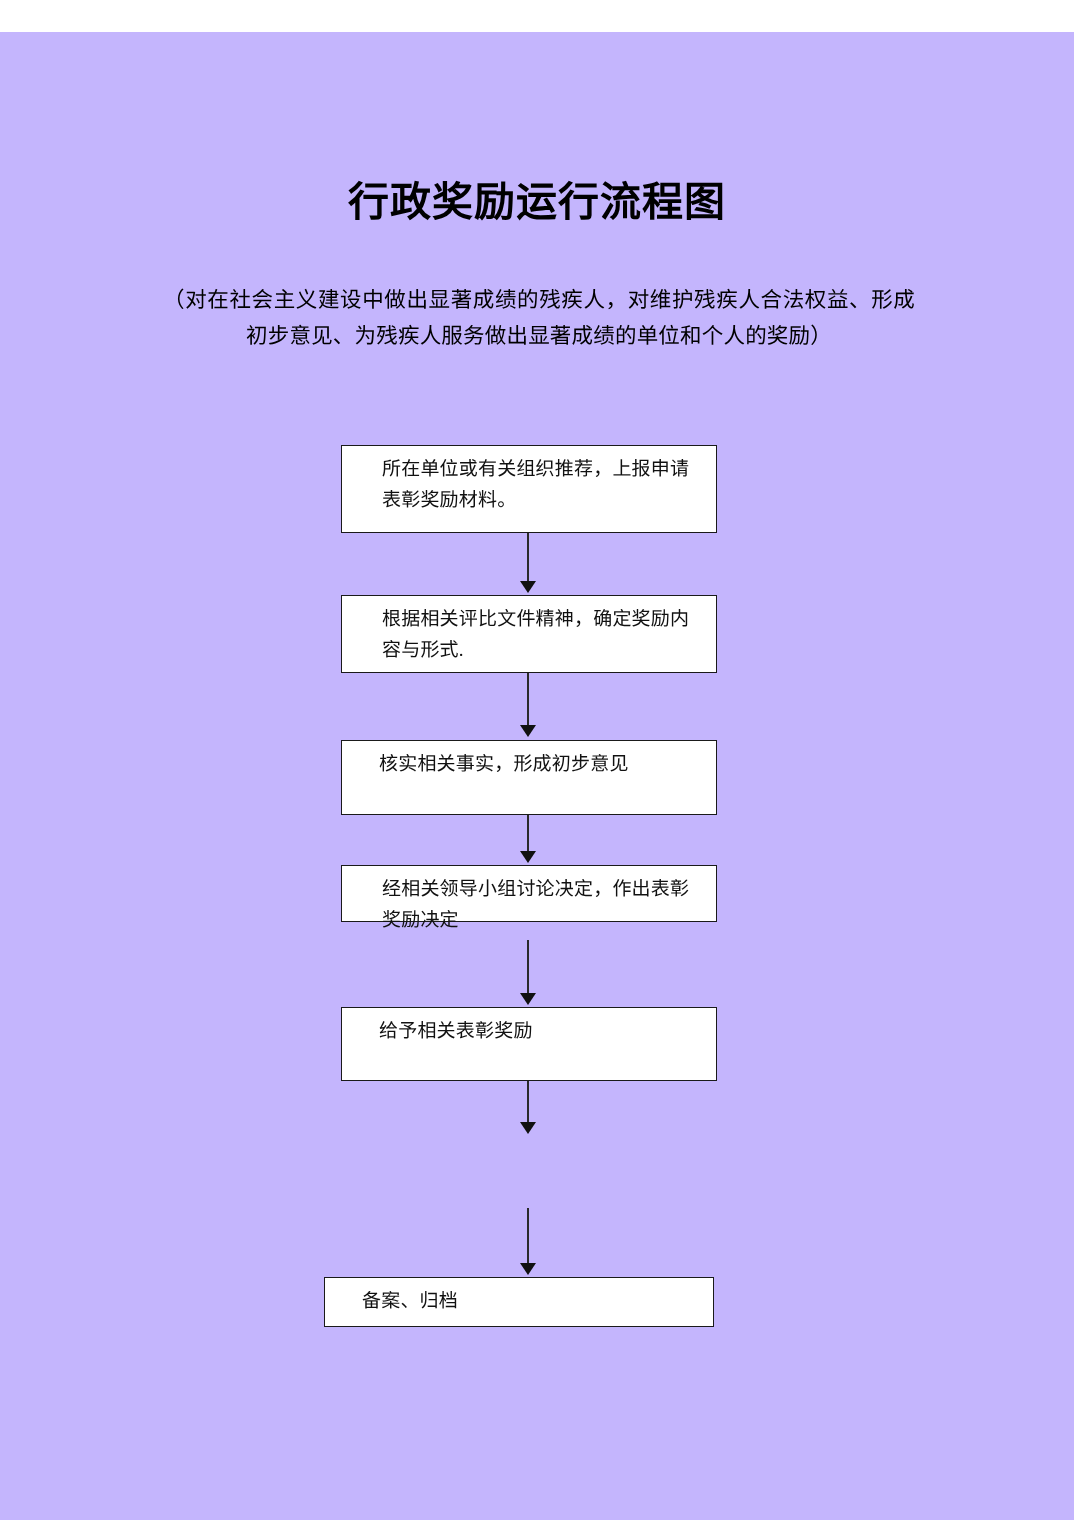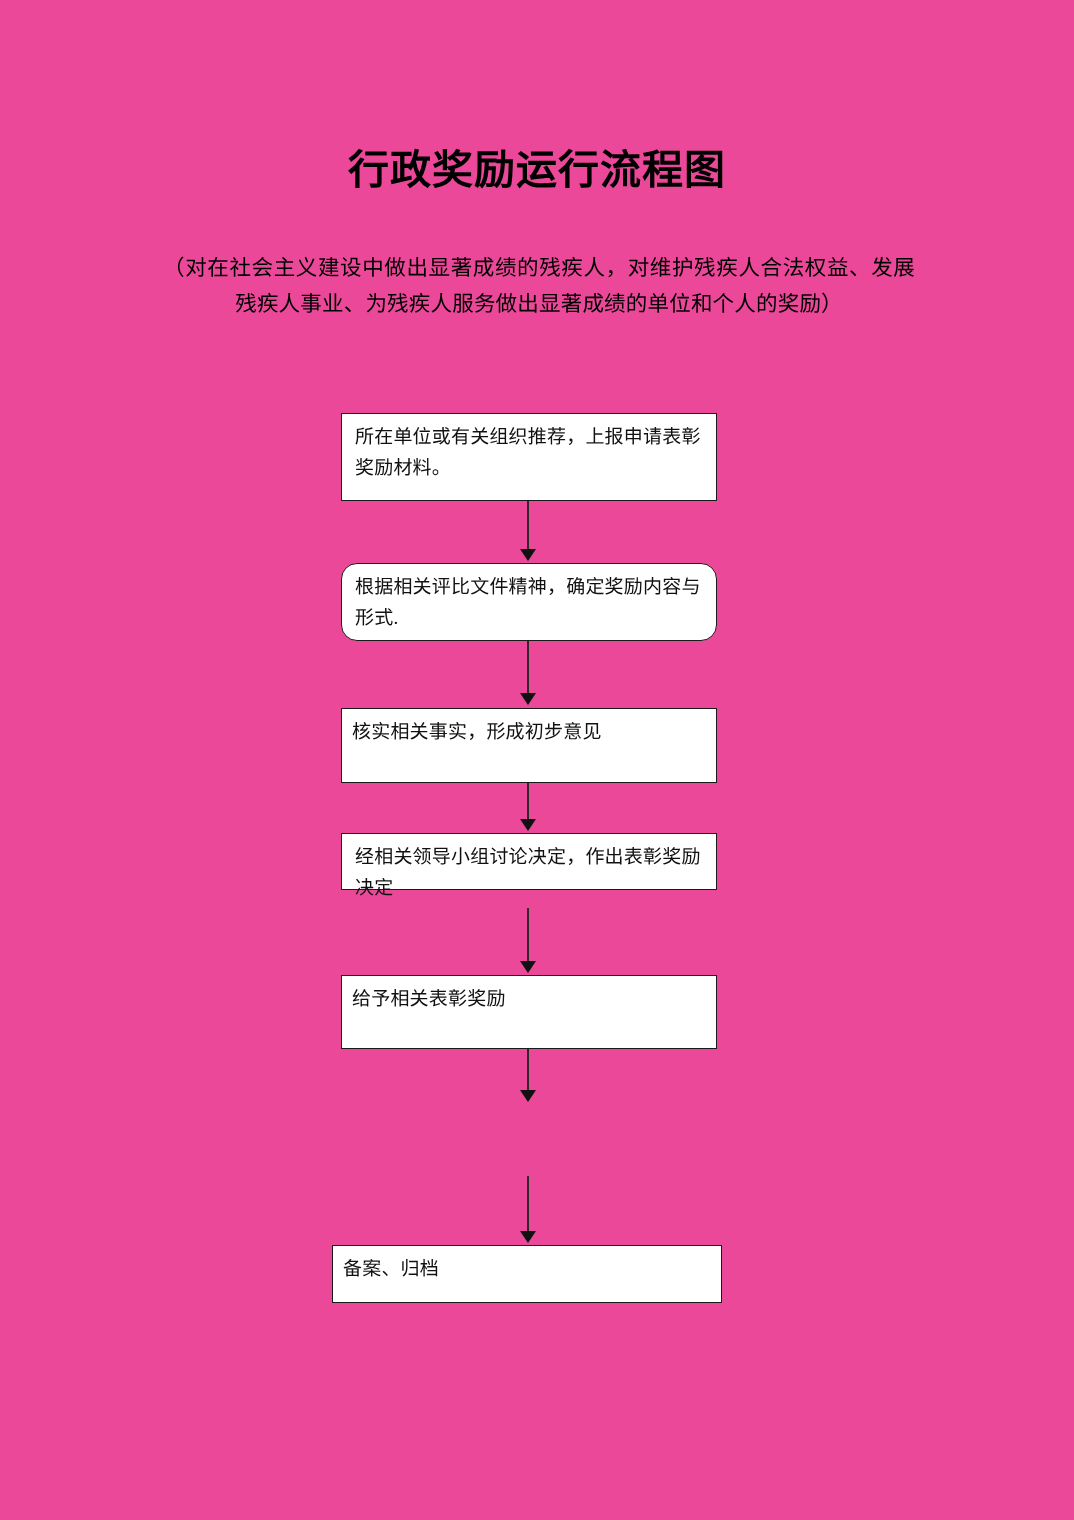--- a/index.html
+++ b/index.html
@@ -13,21 +13,22 @@
     height: 1520px;
     position: relative;
     font-family: "Liberation Serif", "DejaVu Serif", serif;
     color: #000000;
     overflow: hidden;
   }
 
   .page {
     position: absolute;
     inset: 0;
-    background: #ec4899;
+    background: #c4b5fd;
+    margin-top: 32px;
   }
 
   
   .doc-title {
     position: absolute;
     top: 118px;
     left: 0;
     width: 1074px;
     text-align: center;
     font-size: 41px;
@@ -63,44 +64,45 @@
   .node {
     position: absolute;
     box-sizing: border-box;
     border: 1.6px solid #1a1a1a;
     background: #ffffff;
     font-size: 19px;
     line-height: 31px;
     letter-spacing: 0.2px;
     font-family: "Liberation Serif", "DejaVu Serif", serif;
     color: #111;
+    padding-left: 27px;
   }
   .node .node-text {
     display: block;
     padding-top: 7px;
   }
   .node.align-left .node-text {
     text-align: left;
     padding-left: 13px;
     padding-right: 10px;
   }
   .node.align-center .node-text {
     text-align: left;
     padding-left: 10px;
     padding-right: 10px;
   }
 
   
   #node-1 { left: 341px; top: 413px; width: 376px; height: 88px; }
-  #node-2 { left: 341px; top: 563px; width: 376px; height: 78px; border-radius: 16px; }
+  #node-2 { left: 341px; top: 563px; width: 376px; height: 78px; }
   #node-3 { left: 341px; top: 708px; width: 376px; height: 75px; }
   #node-4 { left: 341px; top: 833px; width: 376px; height: 57px; }
   #node-5 { left: 341px; top: 975px; width: 376px; height: 74px; }
   #node-6 { left: 341px; top: 1104px; width: 376px; height: 72px; }
-  #node-7 { left: 332px; top: 1245px; width: 390px; height: 58px; }
+  #node-7 { left: 324px; top: 1245px; width: 390px; height: 50px; }
 
   
   .connector {
     position: absolute;
     left: 527px;
     width: 2px;
     background: #2a2a2a;
   }
   .arrowhead {
     position: absolute;
@@ -125,21 +127,21 @@
   #conn-6 { top: 1176px; height: 57px; }
   #head-6 { top: 1231px; }
 </style>
 </head>
 <body>
 
 <div class="page">
 
   <h1 class="doc-title">行政奖励运行流程图</h1>
 
-  <p class="doc-subtitle">（对在社会主义建设中做出显著成绩的残疾人，对维护残疾人合法权益、发展残疾人事业、为残疾人服务做出显著成绩的单位和个人的奖励）</p>
+  <p class="doc-subtitle">（对在社会主义建设中做出显著成绩的残疾人，对维护残疾人合法权益、形成初步意见、为残疾人服务做出显著成绩的单位和个人的奖励）</p>
 
   <div class="flow">
 
     <div class="node align-left" id="node-1">
       <span class="node-text">所在单位或有关组织推荐，上报申请表彰奖励材料。</span>
     </div>
 
     <div class="connector" id="conn-1"></div>
     <div class="arrowhead" id="head-1"></div>
 

